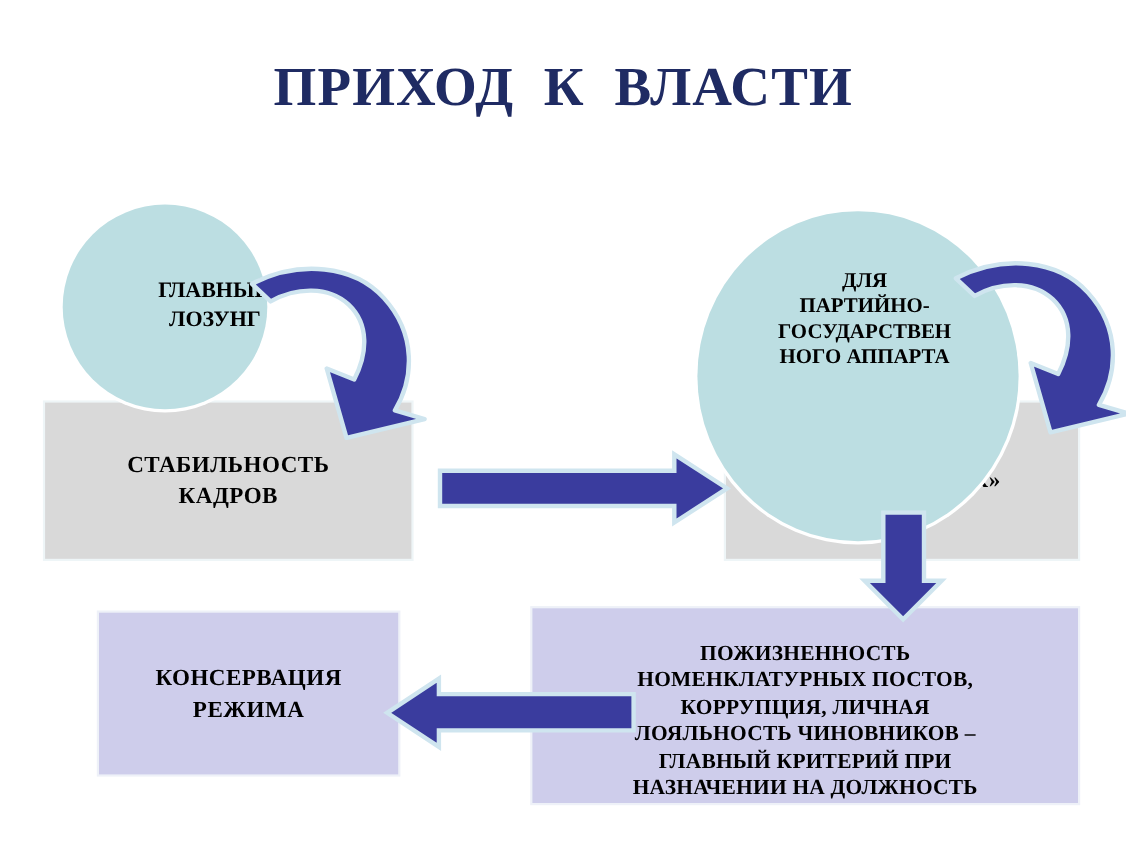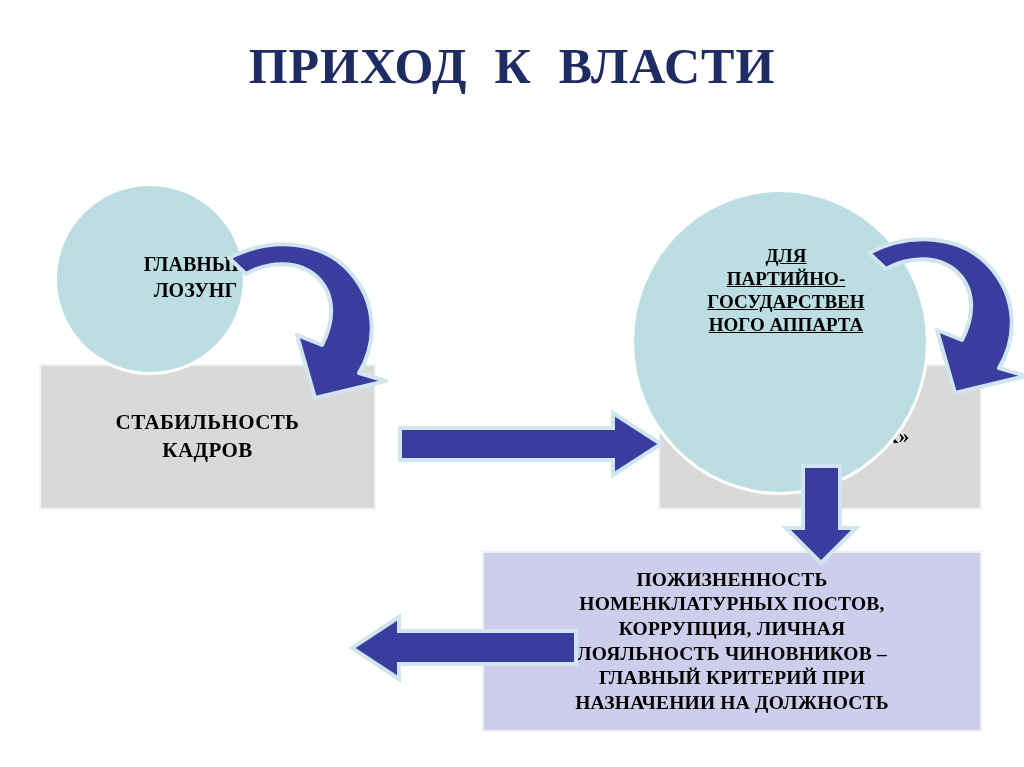--- a/index.html
+++ b/index.html
@@ -16,21 +16,21 @@
     width: 1024px;
     height: 767px;
     background: #ffffff;
     overflow: hidden;
   }
 
   
   #title {
     position: absolute;
     left: 0;
-    top: 34px;
+    top: 46px;
     width: 1024px;
     text-align: center;
     color: #1f2b63;
     font-family: "Liberation Serif", "DejaVu Serif", serif;
     font-weight: bold;
     font-size: 50px;
     line-height: 1.28;
     letter-spacing: 1px;
   }
   #title .tline { display: block; white-space: pre; }
@@ -60,21 +60,21 @@
     left: 660px; top: 366px;  width: 320px; height: 142px;
     font-size: 21px; line-height: 1.33; letter-spacing: .4px;
   }
   #box-conservation {
     left: 90px;  top: 557px;  width: 272px; height: 147px;
     font-size: 21px; line-height: 1.38; letter-spacing: .4px;
   }
   #box-lifelong {
     left: 484px; top: 553px;  width: 496px; height: 177px;
     font-size: 19.5px; line-height: 1.26; letter-spacing: .2px;
-    align-items: center;
+    align-items: flex-end;
   }
 
   
   .circle {
     position: absolute;
     background: #bcdee2;
     border-radius: 50%;
     display: flex;
     align-items: center;
     justify-content: center;
@@ -90,21 +90,21 @@
   #circle-slogan {
     left: 57px;  top: 186px;  width: 186px; height: 186px;
     font-size: 20px; line-height: 1.3; justify-content: flex-end;
   }
   #circle-slogan .txt { transform: translate(4px, -2px); }
 
   #circle-apparatus {
     left: 634px; top: 192px;  width: 292px; height: 300px;
     font-size: 19px; line-height: 1.22;
   }
-  #circle-apparatus .txt { transform: translate(6px, -52px); text-decoration: underline; }
+  #circle-apparatus .txt { transform: translate(6px, -52px); }
 
   
   #arrows {
     position: absolute;
     left: 0; top: 0;
     width: 1024px; height: 767px;
     pointer-events: none;
   }
   .arrow-fill   { fill: #3a3c9e; }
   .arrow-stroke { stroke: #cfe5ef; stroke-width: 4; }
@@ -120,20 +120,24 @@
 
   <div class="box gray" id="box-stability">
     <span class="txt">СТАБИЛЬНОСТЬ
 КАДРОВ</span>
   </div>
 
   <div class="box gray" id="box-golden">
     <span class="txt">«ЗОЛОТОЙ ВЕК»</span>
   </div>
 
+  <div class="box lav" id="box-conservation">
+    <span class="txt">КОНСЕРВАЦИЯ
+РЕЖИМА</span>
+  </div>
 
   <div class="box lav" id="box-lifelong">
     <span class="txt">ПОЖИЗНЕННОСТЬ
 НОМЕНКЛАТУРНЫХ ПОСТОВ,
 КОРРУПЦИЯ, ЛИЧНАЯ
 ЛОЯЛЬНОСТЬ ЧИНОВНИКОВ –
 ГЛАВНЫЙ КРИТЕРИЙ ПРИ
 НАЗНАЧЕНИИ  НА  ДОЛЖНОСТЬ</span>
   </div>
 

